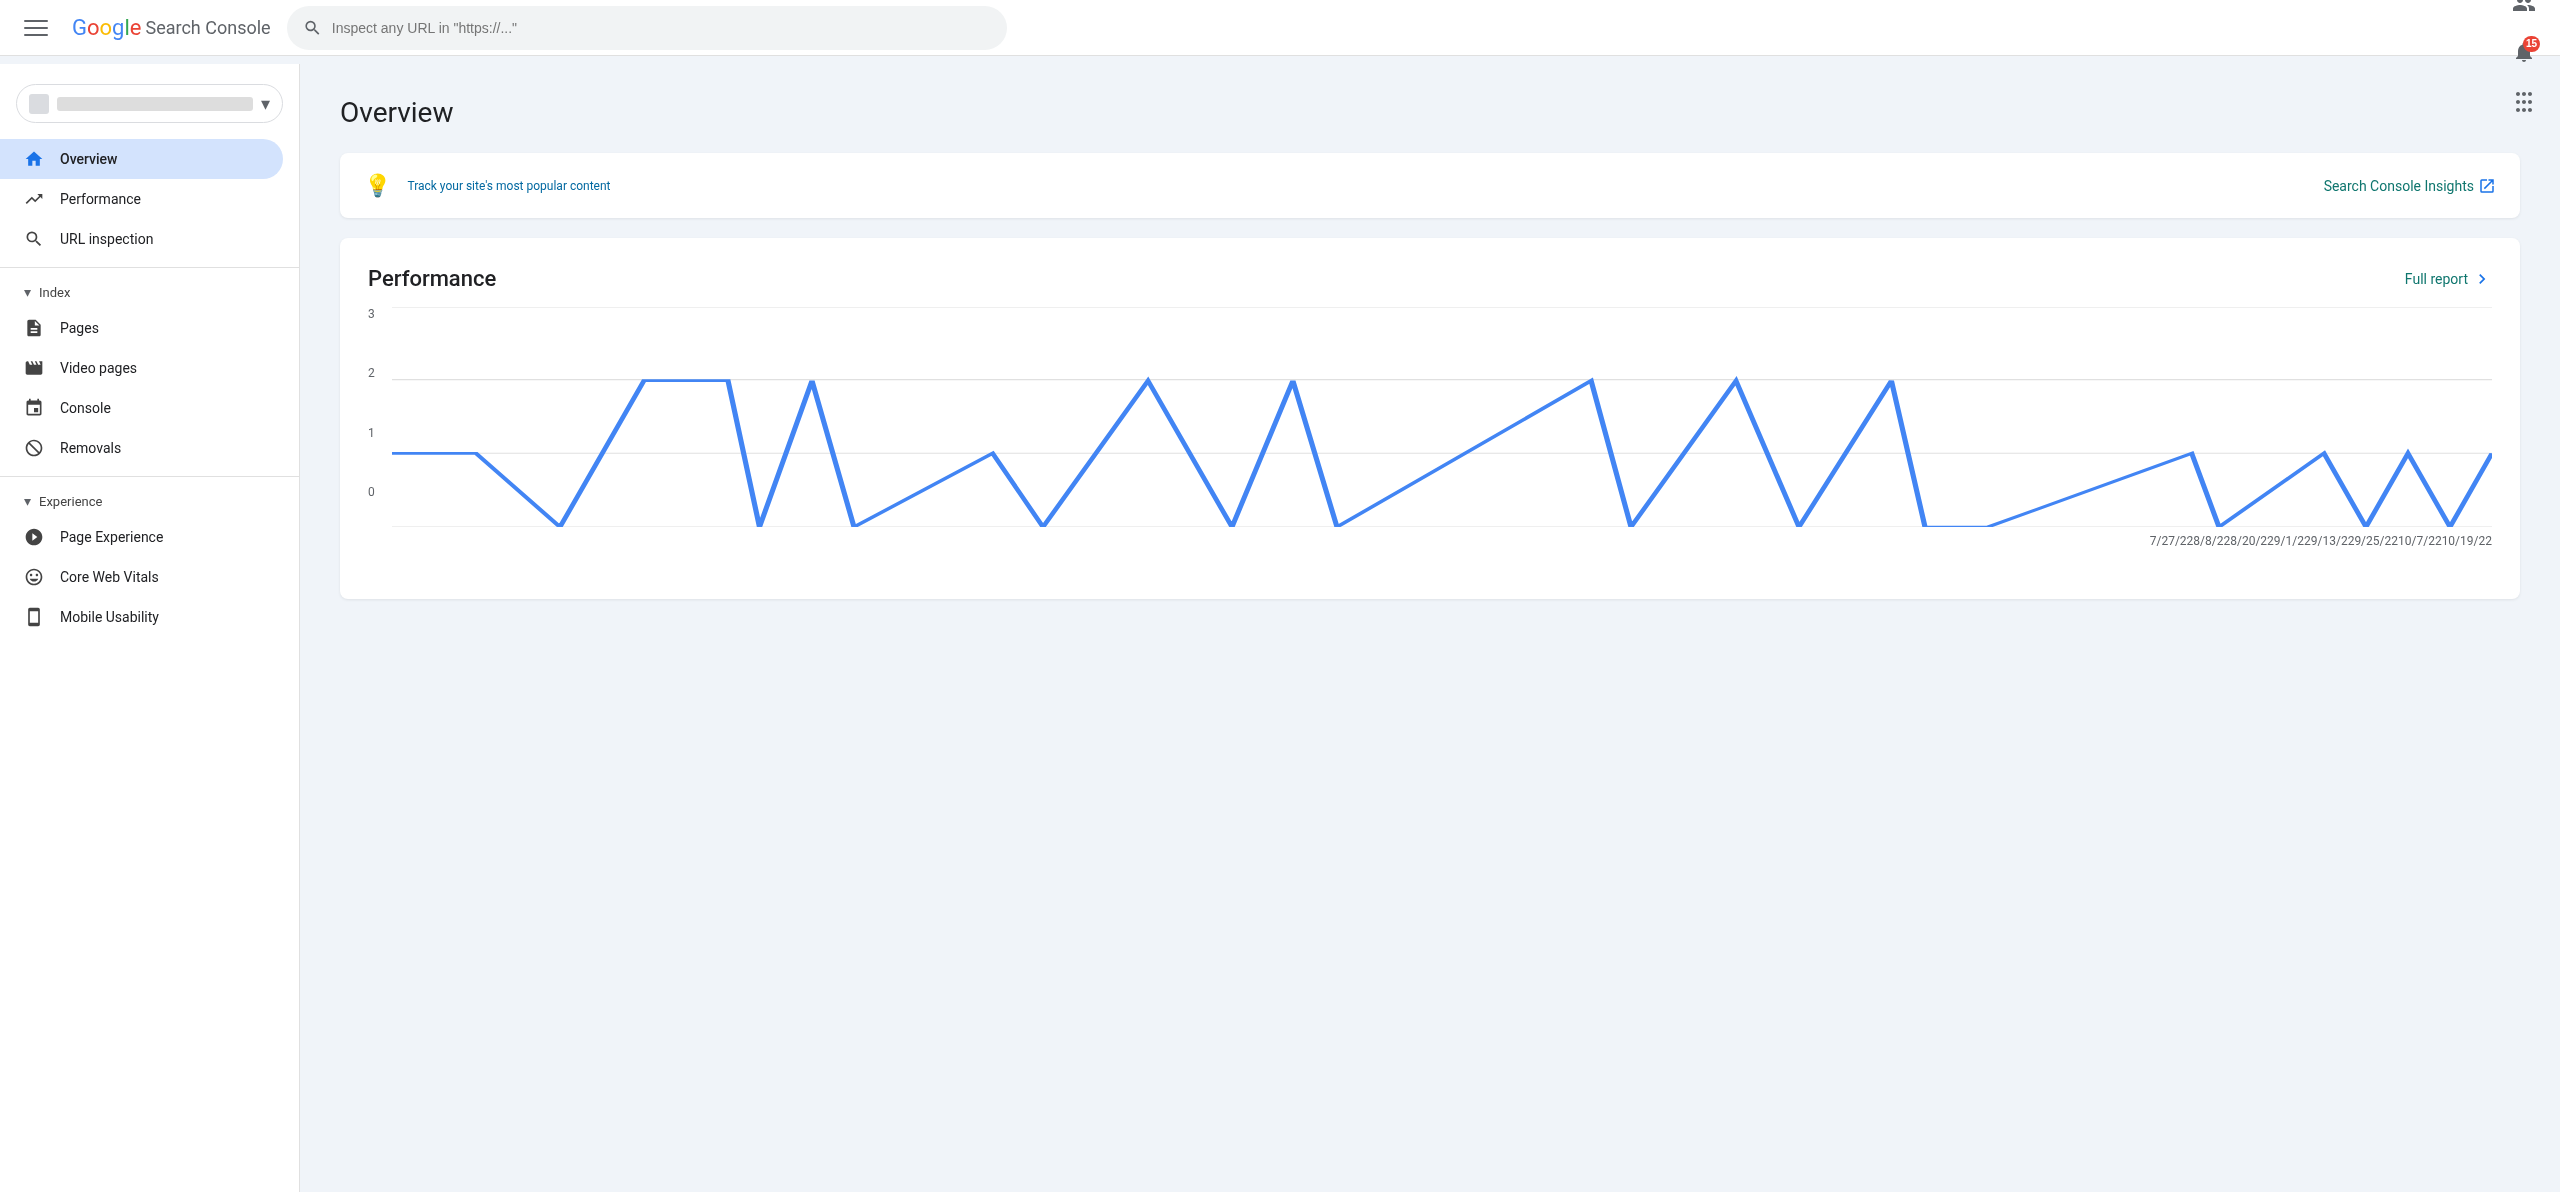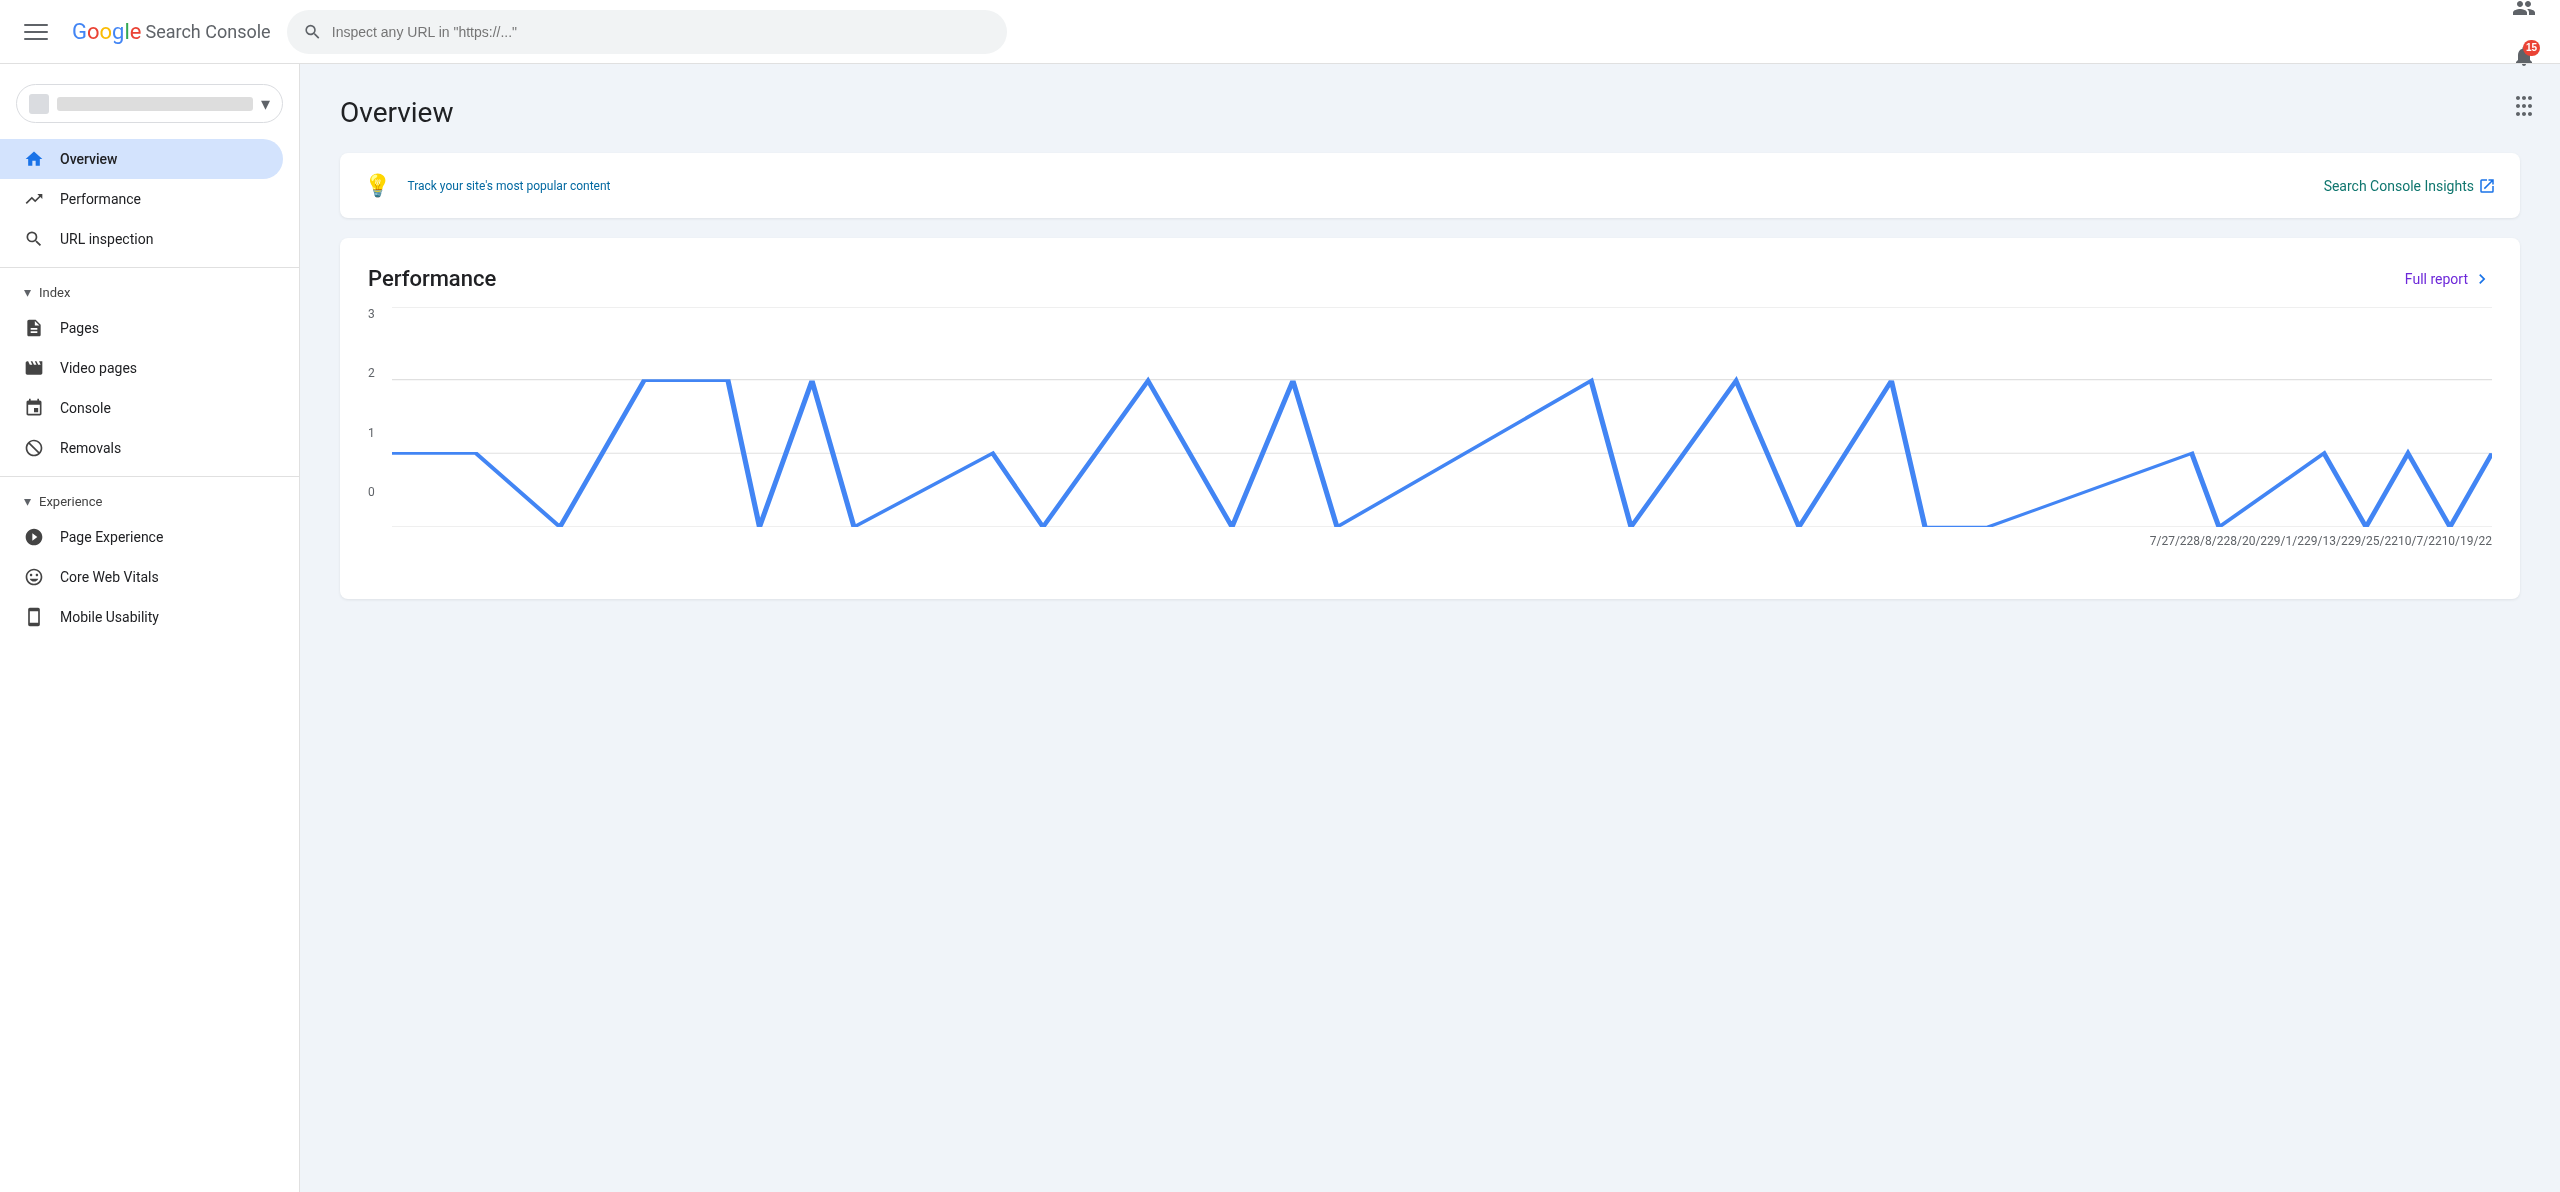--- a/index.html
+++ b/index.html
@@ -3,21 +3,21 @@
   <meta charset="utf-8">
   <style>
     * { box-sizing: border-box; margin: 0; padding: 0; }
     body { font-family: 'Google Sans', Roboto, Arial, sans-serif; background: #f0f4f9; color: #202124; font-size: 14px; }
 
     
     .header {
       display: flex;
       align-items: center;
       background: #fff;
-      height: 64px;
+      height: 56px;
       padding: 0 16px;
       border-bottom: 1px solid #e0e0e0;
       position: fixed;
       top: 0;
       left: 0;
       right: 0;
       z-index: 100;
       gap: 16px;
     }
     .header-logo { display: flex; align-items: center; gap: 4px; }
@@ -186,21 +186,21 @@
       display: flex;
       align-items: center;
       justify-content: space-between;
       margin-bottom: 16px;
     }
     .perf-title { font-size: 22px; font-weight: 500; color: #202124; }
     .full-report-link {
       display: flex;
       align-items: center;
       gap: 4px;
-      color: #6d28d9;
+      color: #0f766e;
       font-size: 14px;
       cursor: pointer;
     }
 
     .legend {
       display: flex;
       align-items: center;
       gap: 8px;
       margin-bottom: 24px;
       font-size: 13px;

